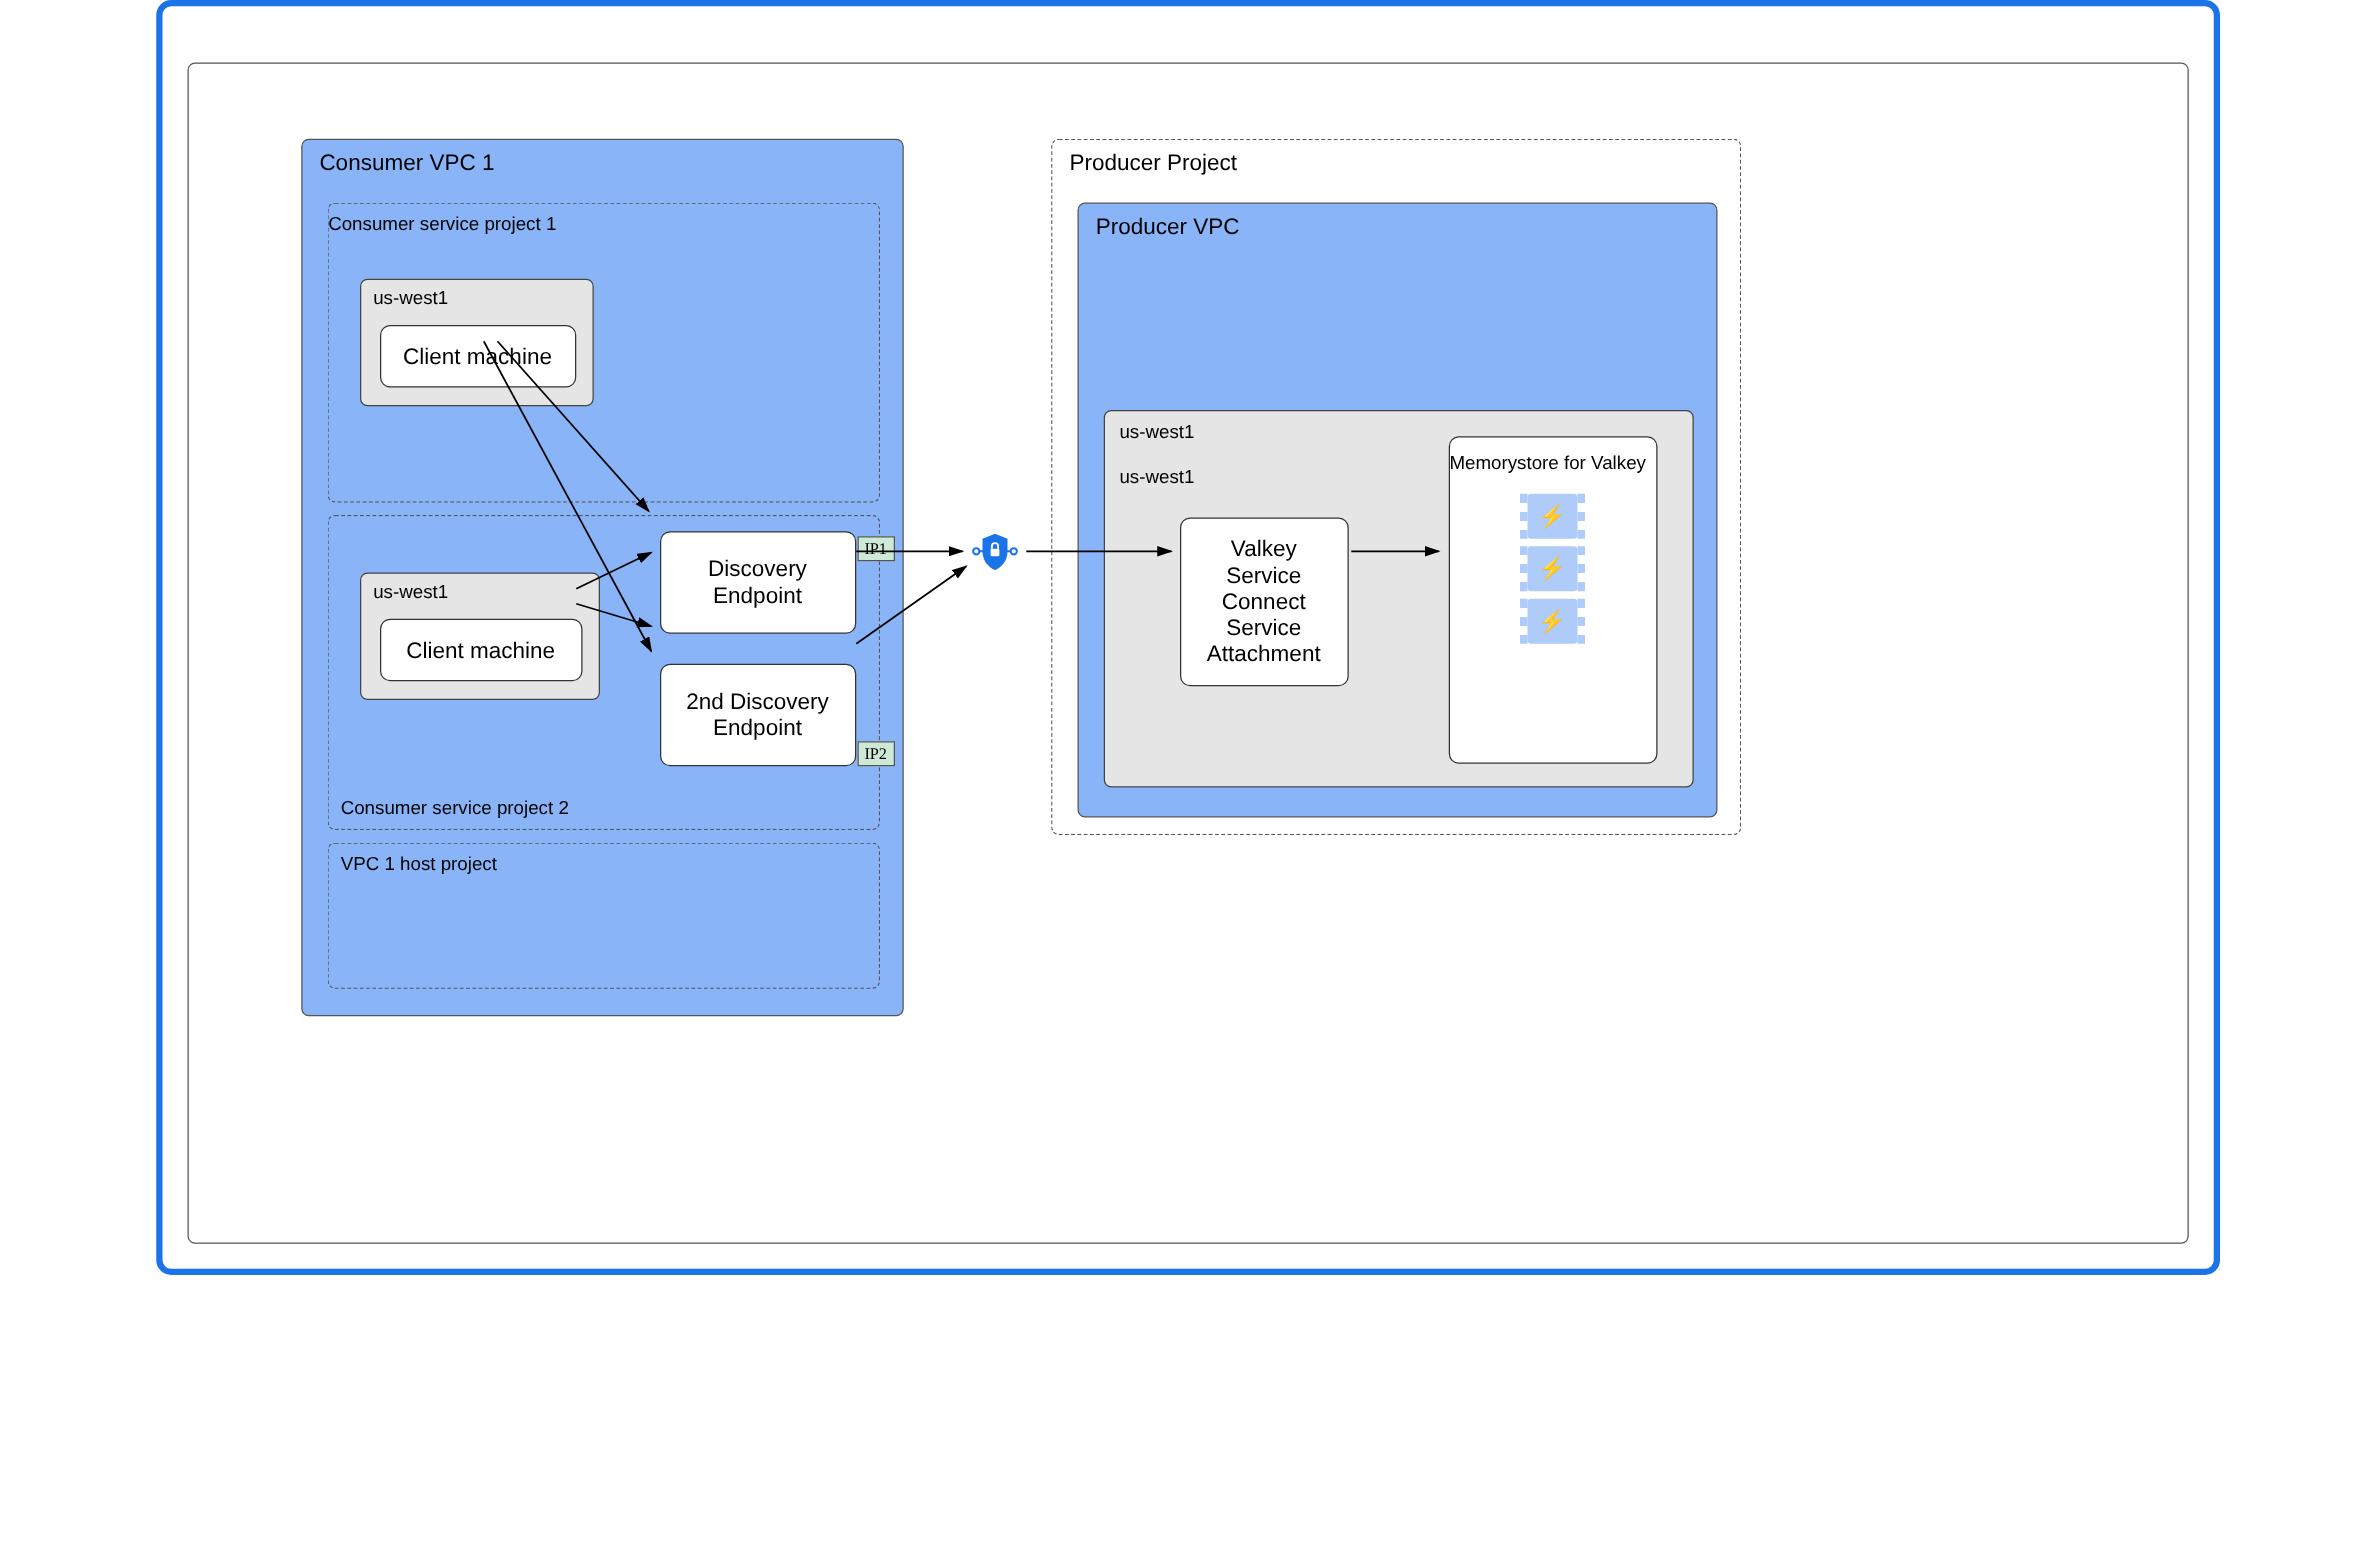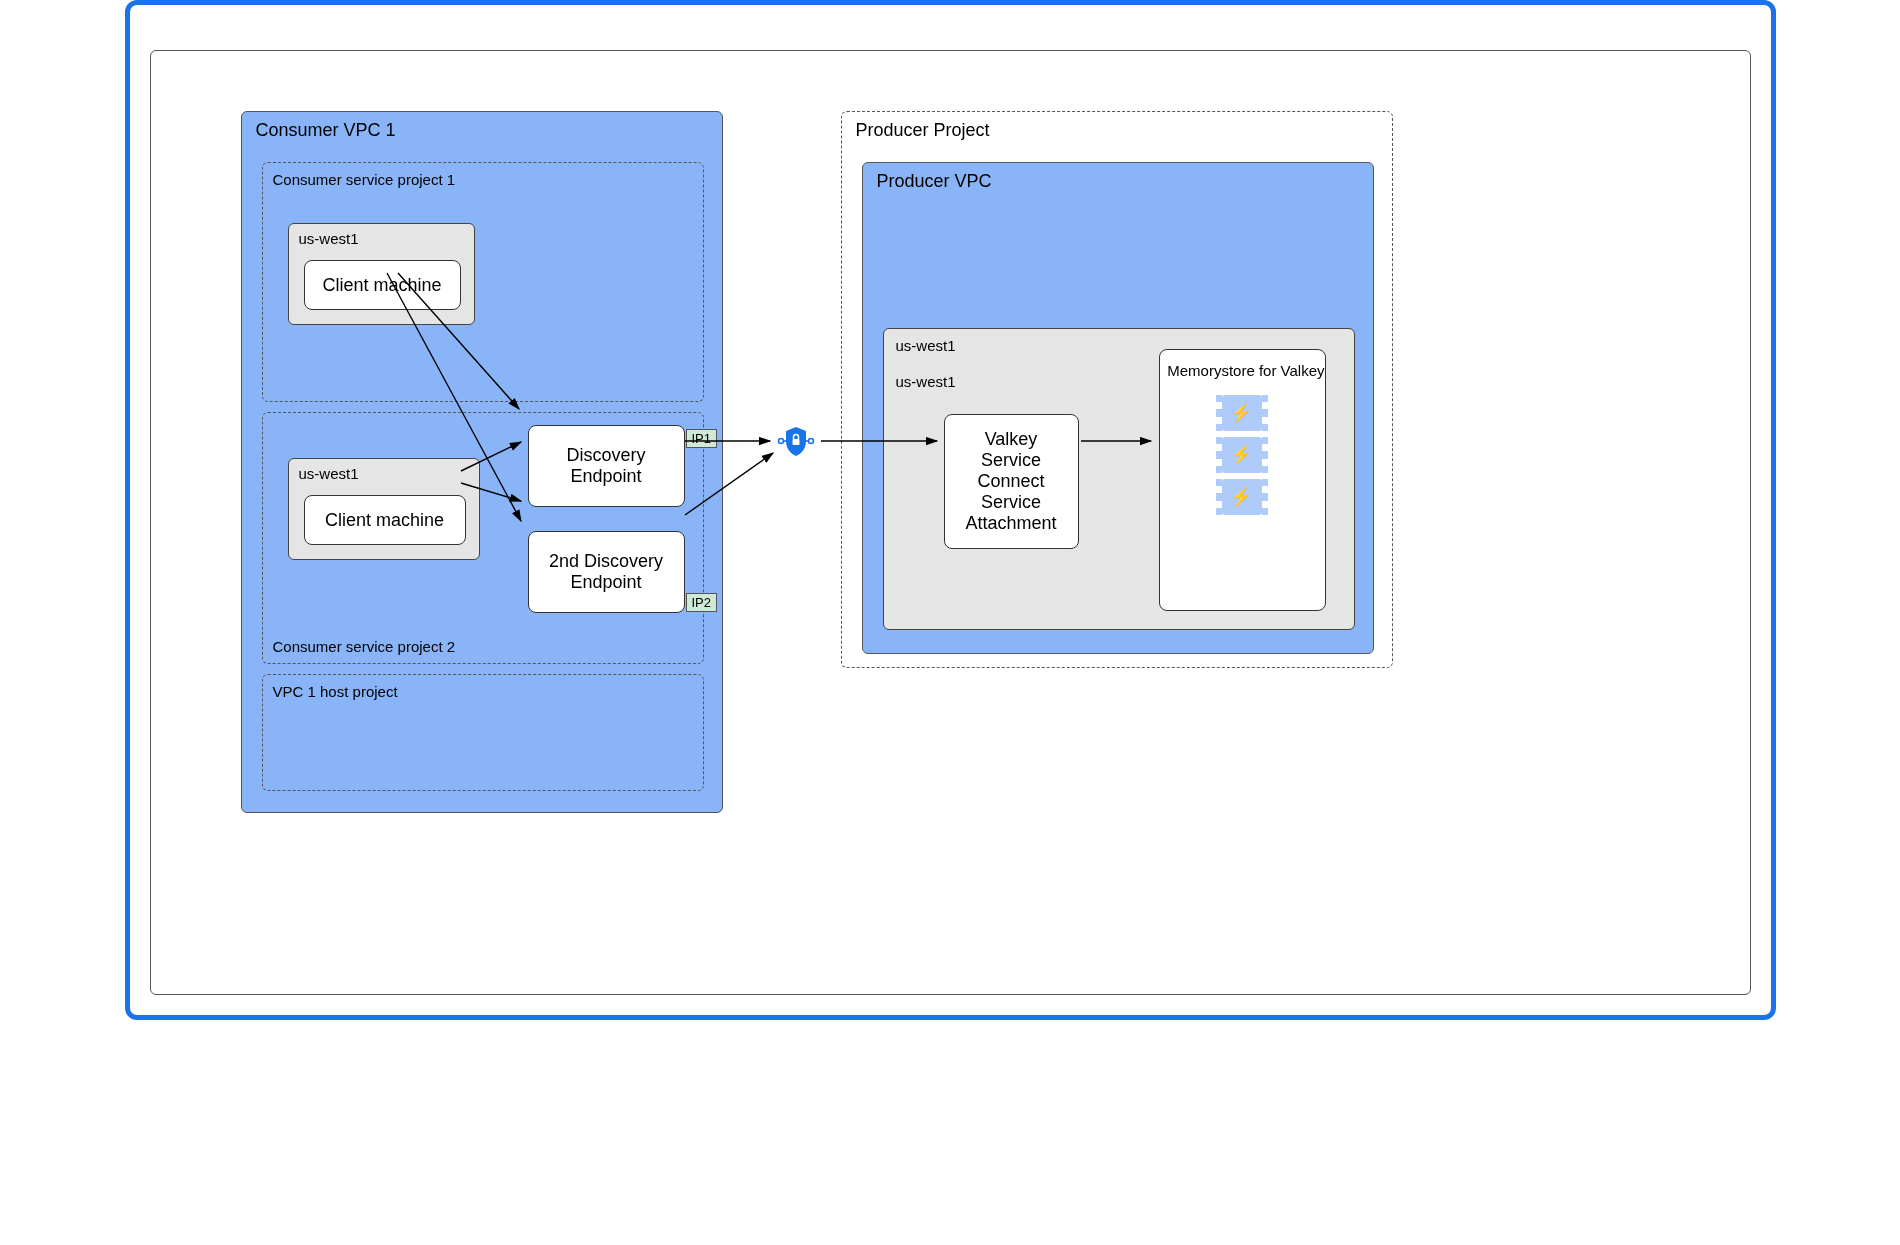--- a/index.html
+++ b/index.html
@@ -8,40 +8,40 @@
 .small{font-size:15px}
 .logo{position:absolute;top:6px;left:20px;color:#fff;font-size:22px;font-weight:400}
 .logo b{font-weight:700}
 .inner{position:absolute;inset:45px 20px 20px 20px;border:1px solid #555;border-radius:6px;background:#fff}
 .box{position:absolute;border-radius:6px}
 .vpc-blue{background:#8ab4f8;border:1px solid #555}
 .dashed{border:1.5px dashed #555;background:transparent}
 .region-green{background:#e5e5e5;border:1px solid #444}
 .white-box{background:#fff;border:1px solid #333;border-radius:8px}
 .center{display:flex;align-items:center;justify-content:center;text-align:center;font-size:18px}
-.tag{position:absolute;font-family:Liberation Sans, sans-serif;font-size:13px;background:#ceead6;border:1px solid #555;padding:1px 5px}
+.tag{position:absolute;font-family:Liberation Serif, serif;font-size:13px;background:#ceead6;border:1px solid #555;padding:1px 5px}
 .chip{width:40px;height:36px;background:#aecbfa;position:relative;border-radius:3px;margin:6px auto}
 .chip:before,.chip:after{content:"";position:absolute;width:6px;height:100%;top:0;background:linear-gradient(#aecbfa 20%,transparent 20%,transparent 40%,#aecbfa 40%,#aecbfa 60%,transparent 60%,transparent 80%,#aecbfa 80%)}
 .chip:before{left:-6px}.chip:after{right:-6px}
 .chip span{position:absolute;top:50%;left:50%;transform:translate(-50%,-50%);color:#1a73e8;font-weight:700;font-size:18px}
 svg.arrows{position:absolute;inset:0;width:100%;height:100%;pointer-events:none}
 </style>
 </head>
 <body>
 
 <div class="canvas">
   <div class="logo"><b>Google</b> <span>Cloud</span></div>
 
   <div class="inner">
 
     <div class="box vpc-blue" style="left:90px;top:60px;width:480px;height:700px">
       <div class="label" style="top:8px;left:14px">Consumer VPC 1</div>
 
       <div class="box dashed" style="left:20px;top:50px;width:440px;height:238px">
-        <div class="label small" style="top:8px;left:10px">Consumer service project 1</div>
+        <div class="label small" style="top:8px;left:0">Consumer service project 1</div>
         <div class="box region-green" style="left:25px;top:60px;width:185px;height:100px">
           <div class="label small" style="top:6px;left:10px">us-west1</div>
           <div class="white-box center" style="position:absolute;left:15px;top:36px;width:155px;height:48px">Client machine</div>
         </div>
       </div>
 
       <div class="box dashed" style="left:20px;top:300px;width:440px;height:250px">
         <div class="label small" style="bottom:8px;left:10px">Consumer service project 2</div>
         <div class="box region-green" style="left:25px;top:45px;width:190px;height:100px">
           <div class="label small" style="top:6px;left:10px">us-west1</div>
@@ -64,21 +64,21 @@
       <div class="box vpc-blue" style="left:20px;top:50px;width:510px;height:490px">
         <div class="label" style="top:8px;left:14px">Producer VPC</div>
 
         <div class="box region-green" style="left:20px;top:165px;width:470px;height:300px">
           <div class="label small" style="top:8px;left:12px">us-west1</div>
           <div class="label small" style="top:44px;left:12px">us-west1</div>
 
           <div class="white-box center" style="position:absolute;left:60px;top:85px;width:135px;height:135px;padding:0 8px;box-sizing:border-box">Valkey Service Connect Service Attachment</div>
 
           <div class="white-box" style="position:absolute;left:275px;top:20px;width:165px;height:260px;text-align:center">
-            <div class="label small" style="position:relative;top:12px;left:0;right:14px;text-align:right;width:100%">Memorystore for Valkey</div>
+            <div class="label small" style="position:relative;top:12px;left:0;right:14px;text-align:left;width:100%">Memorystore for Valkey</div>
             <div style="margin-top:28px">
               <div class="chip">
                   <span>⚡</span>
                 </div>
               <div class="chip">
                   <span>⚡</span>
                 </div>
               <div class="chip">
                   <span>⚡</span>
                 </div>

